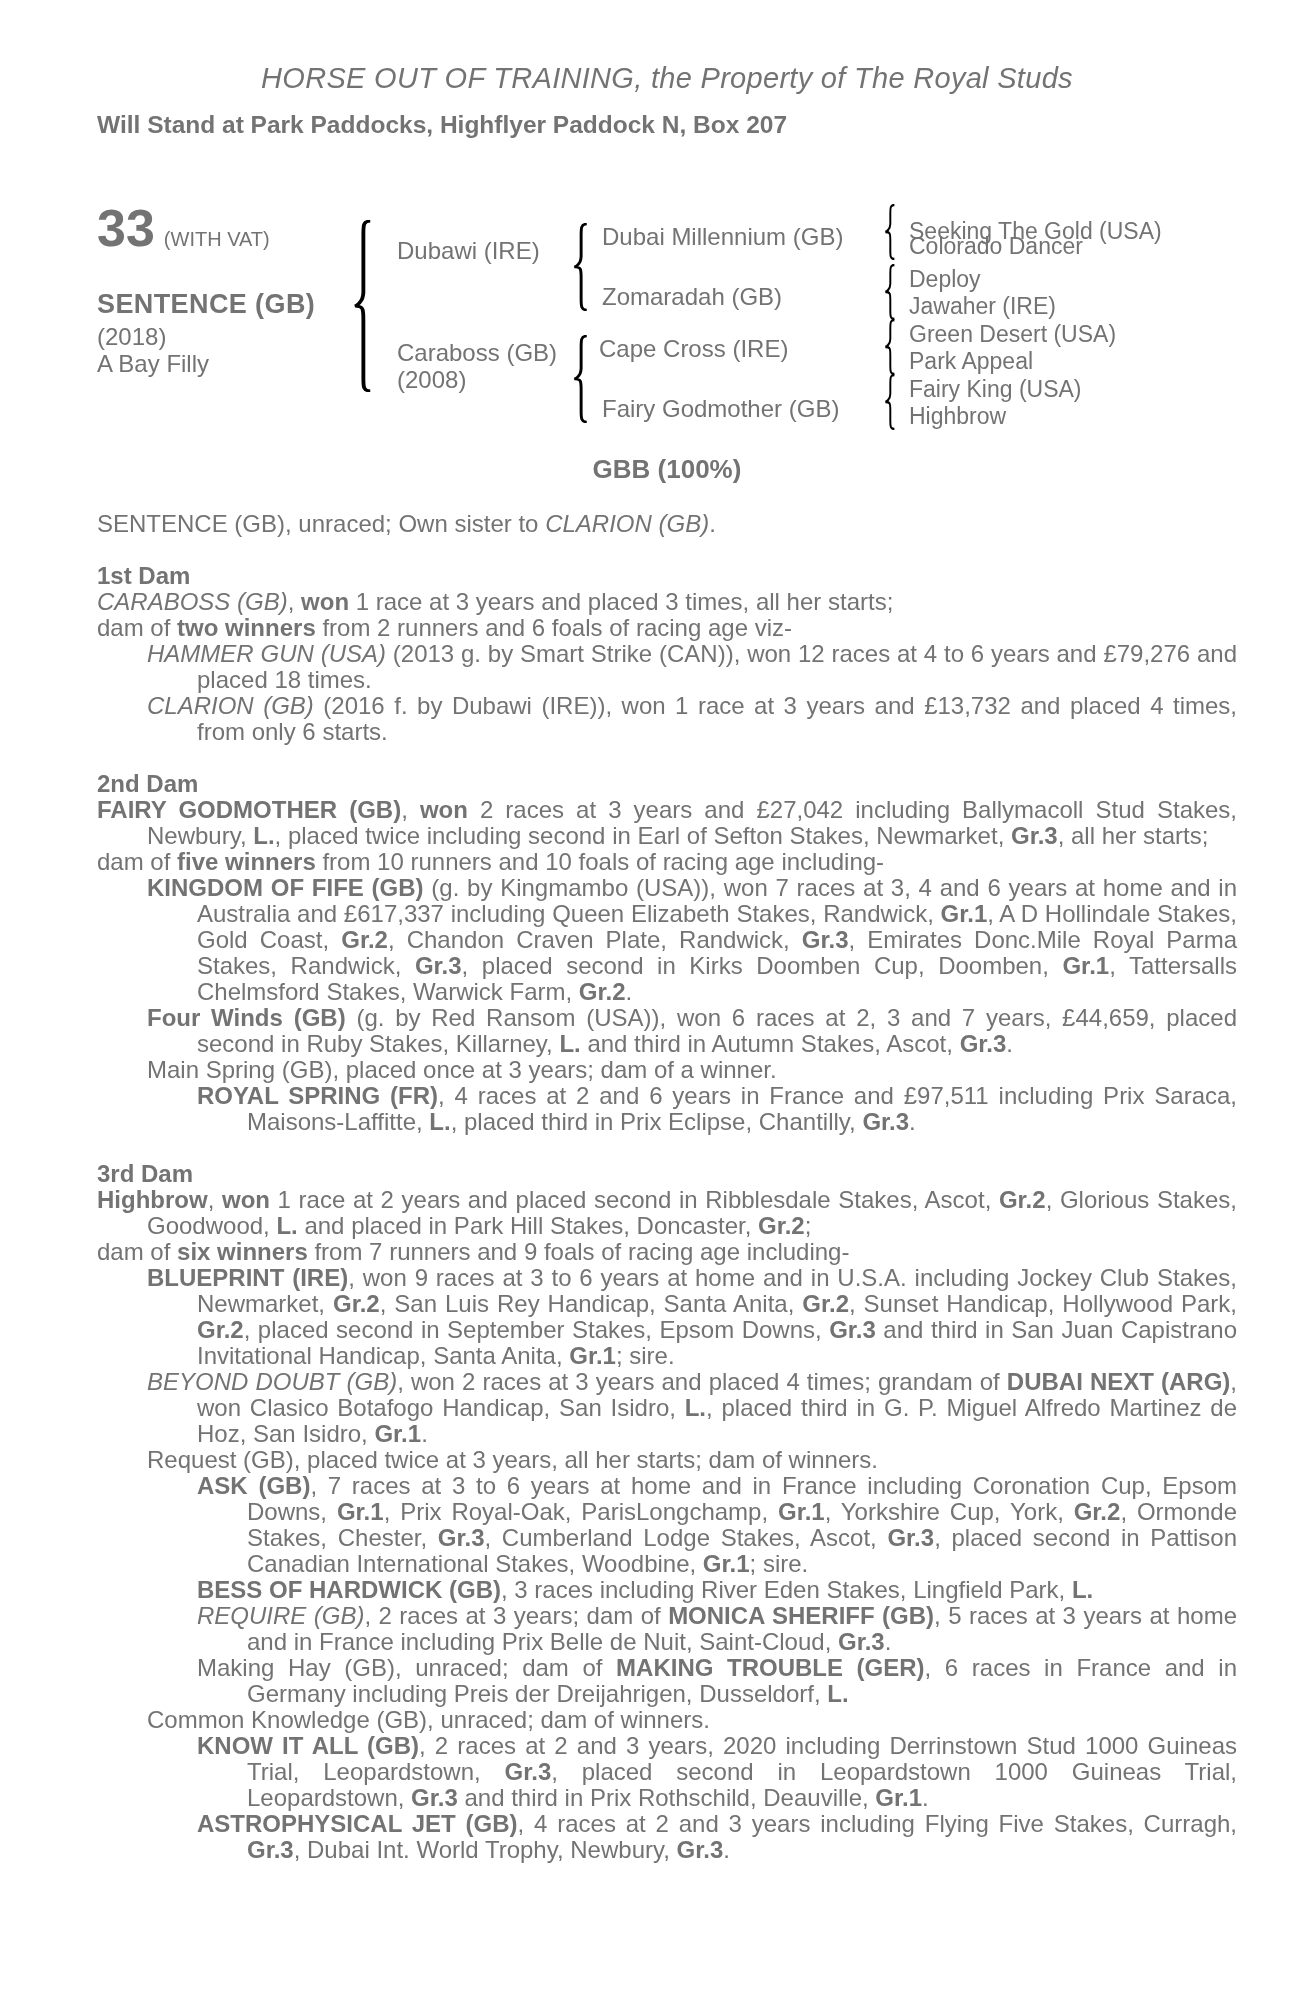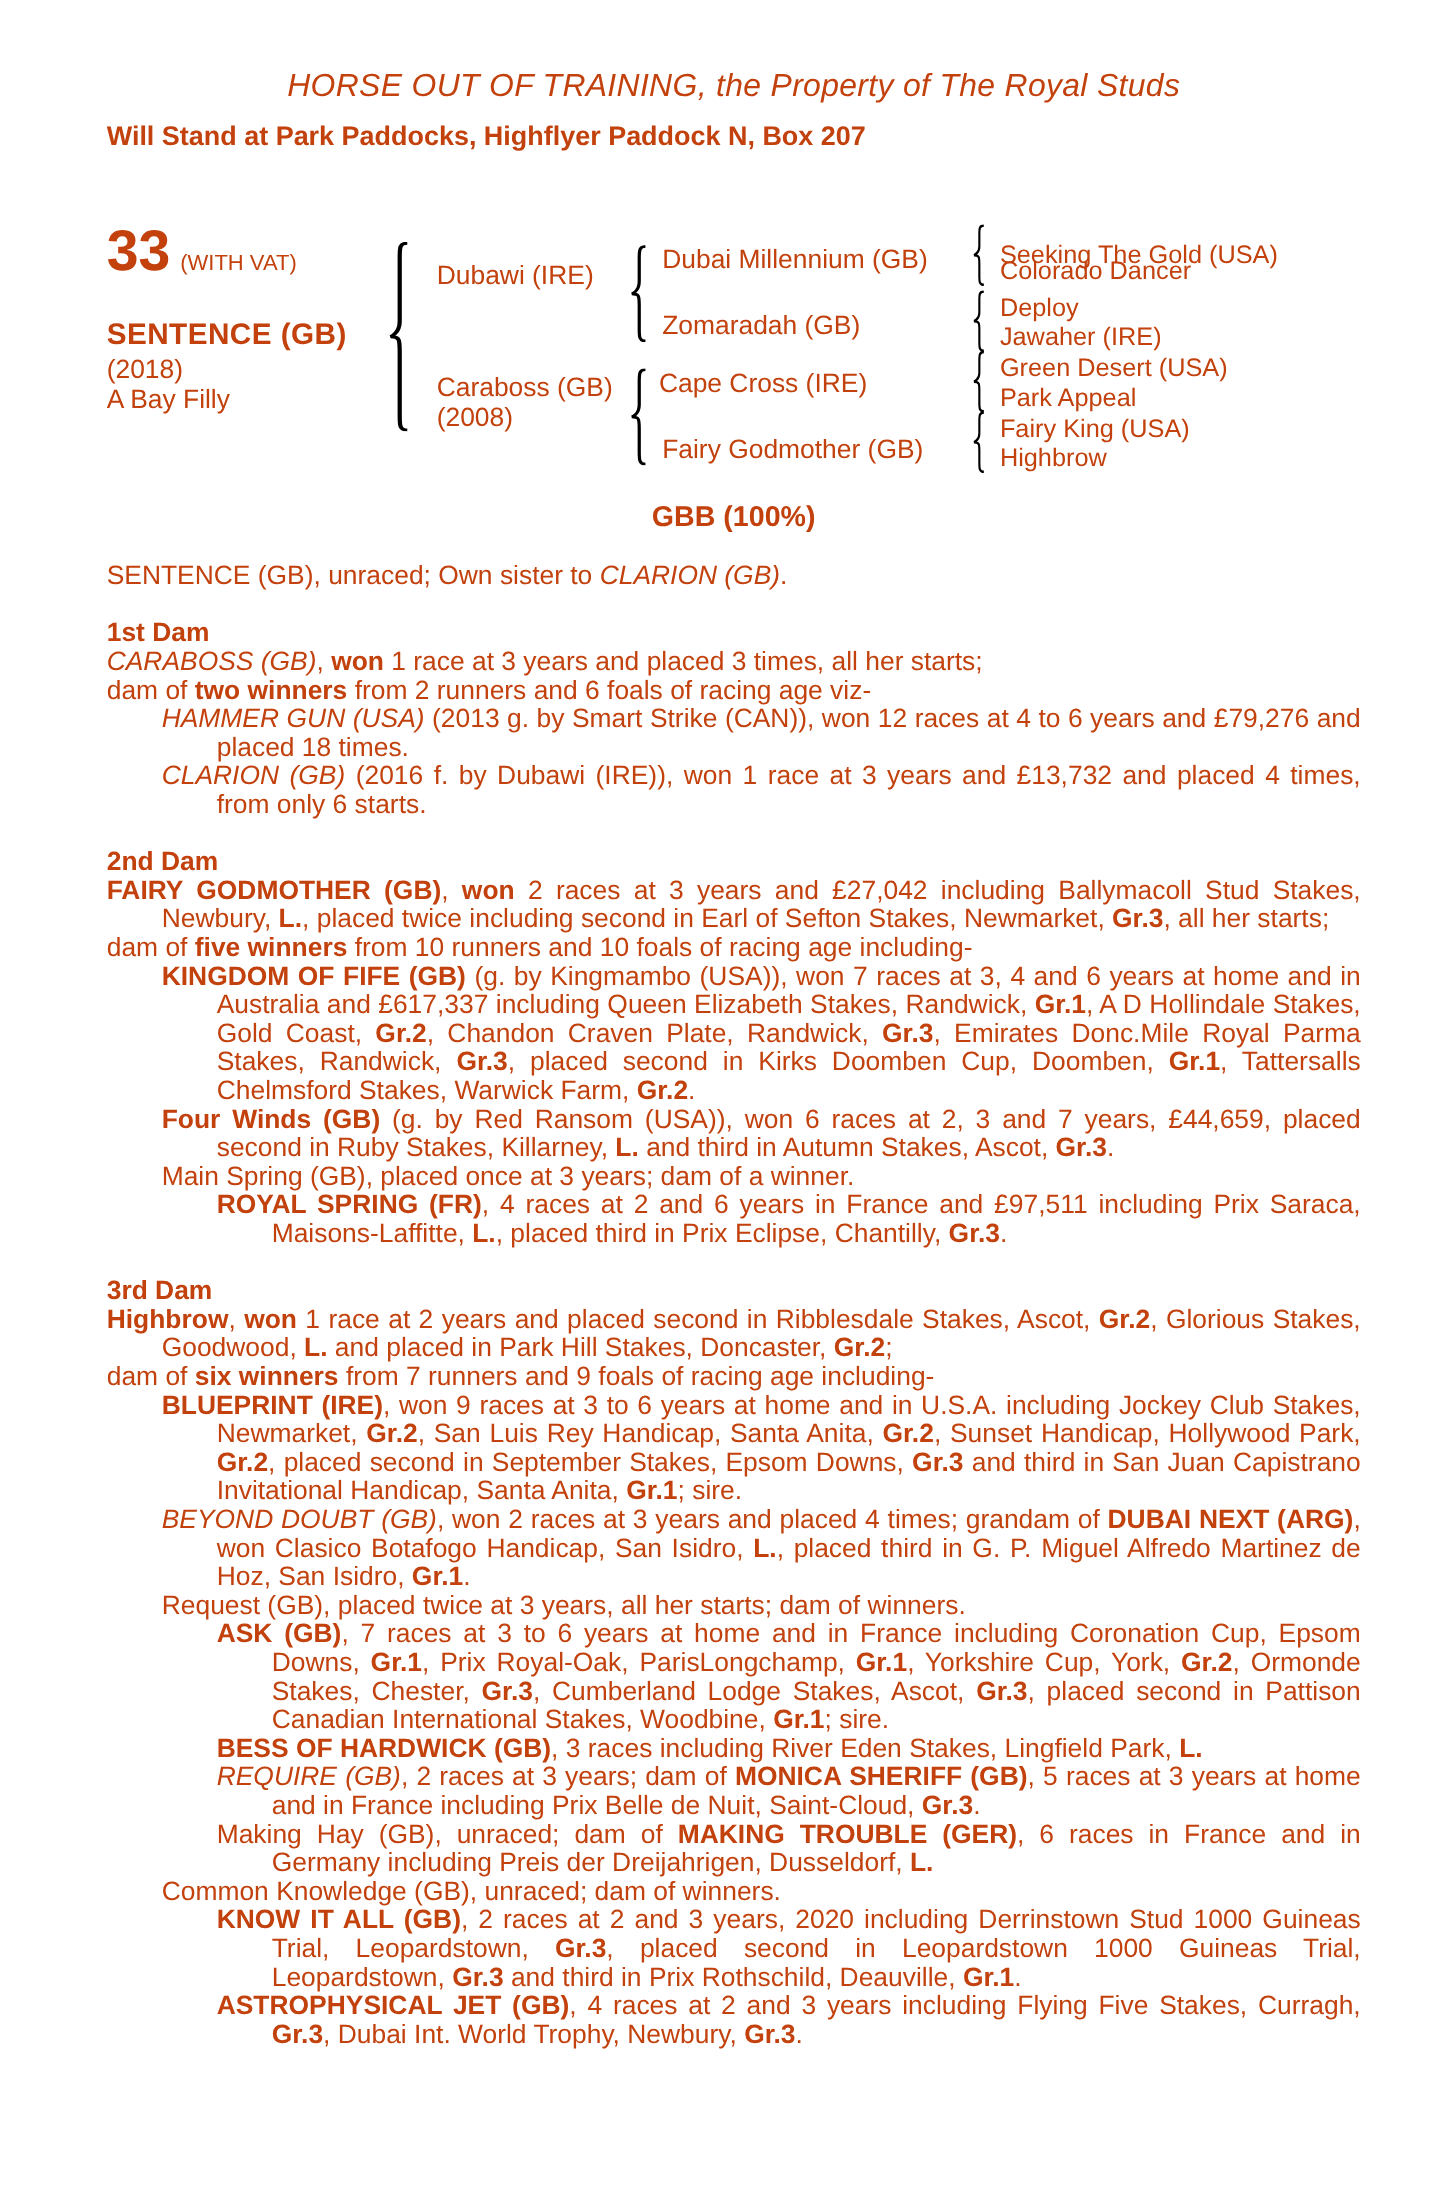--- a/index.html
+++ b/index.html
@@ -1,19 +1,19 @@
 <!DOCTYPE html>
 <html><head>
 <meta charset="utf-8">
 <style>
   html,body{margin:0;padding:0;background:#ffffff;}
   .page{
     position:relative;
     width:1314px;height:2000px;
-    background:#ffffff;color:#c2410c;
+    background:#ffffff;color:#737373;
     font-family:"Liberation Sans",sans-serif;
     box-sizing:border-box;
     padding:62px 77px 0 97px;
     overflow:hidden;
   }
   .title{
     text-align:center;font-style:italic;font-size:29px;line-height:32px;
     letter-spacing:0.3px;
   }
   .stand{

